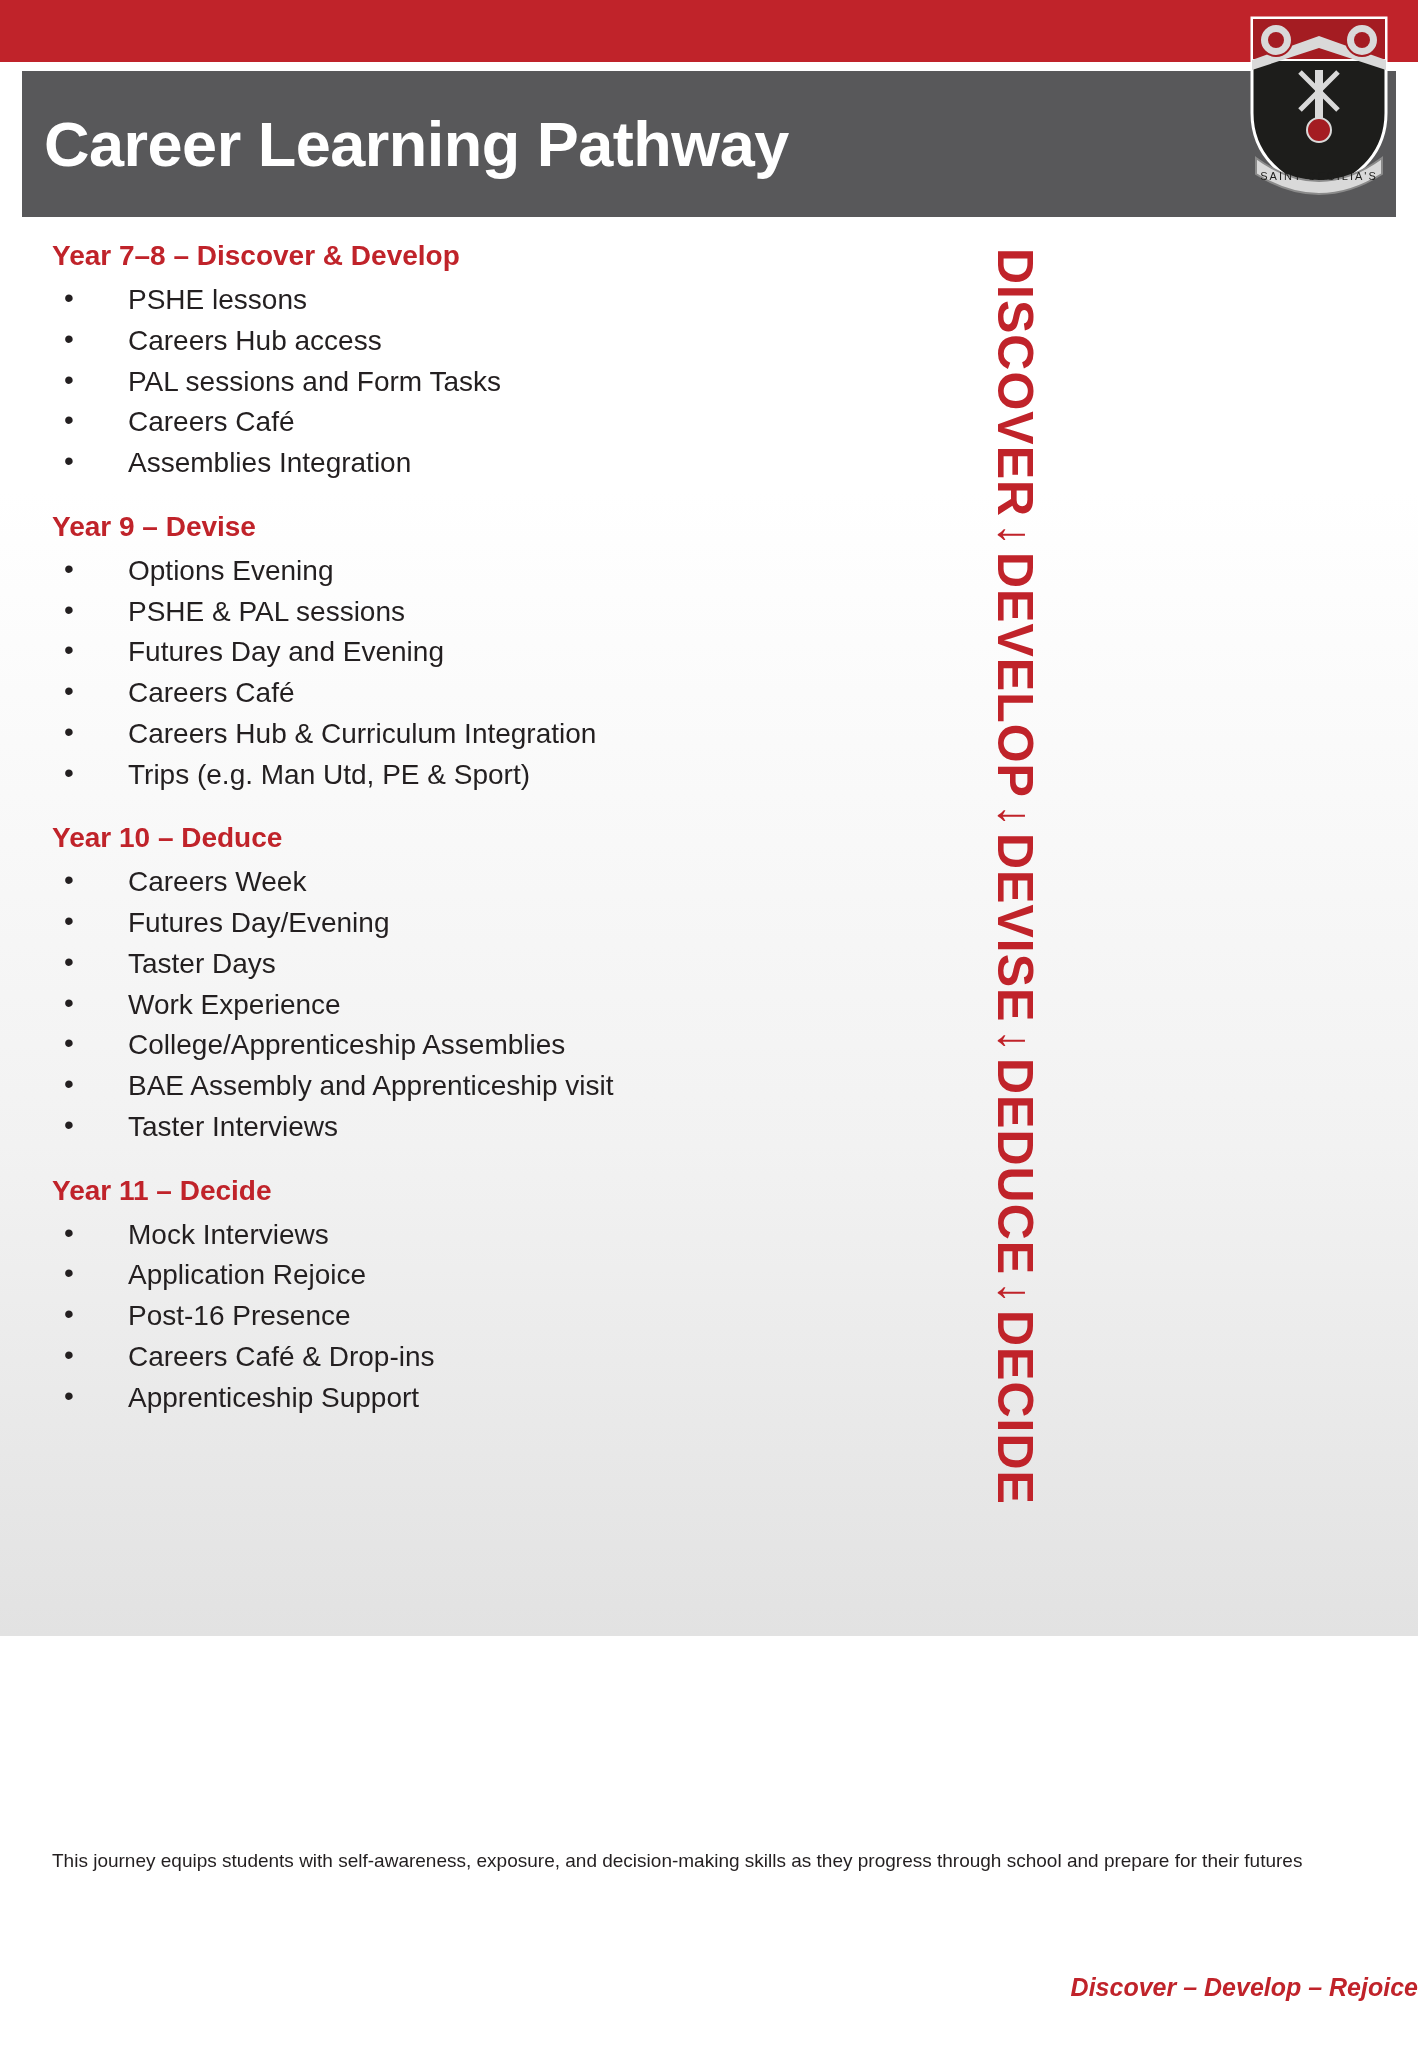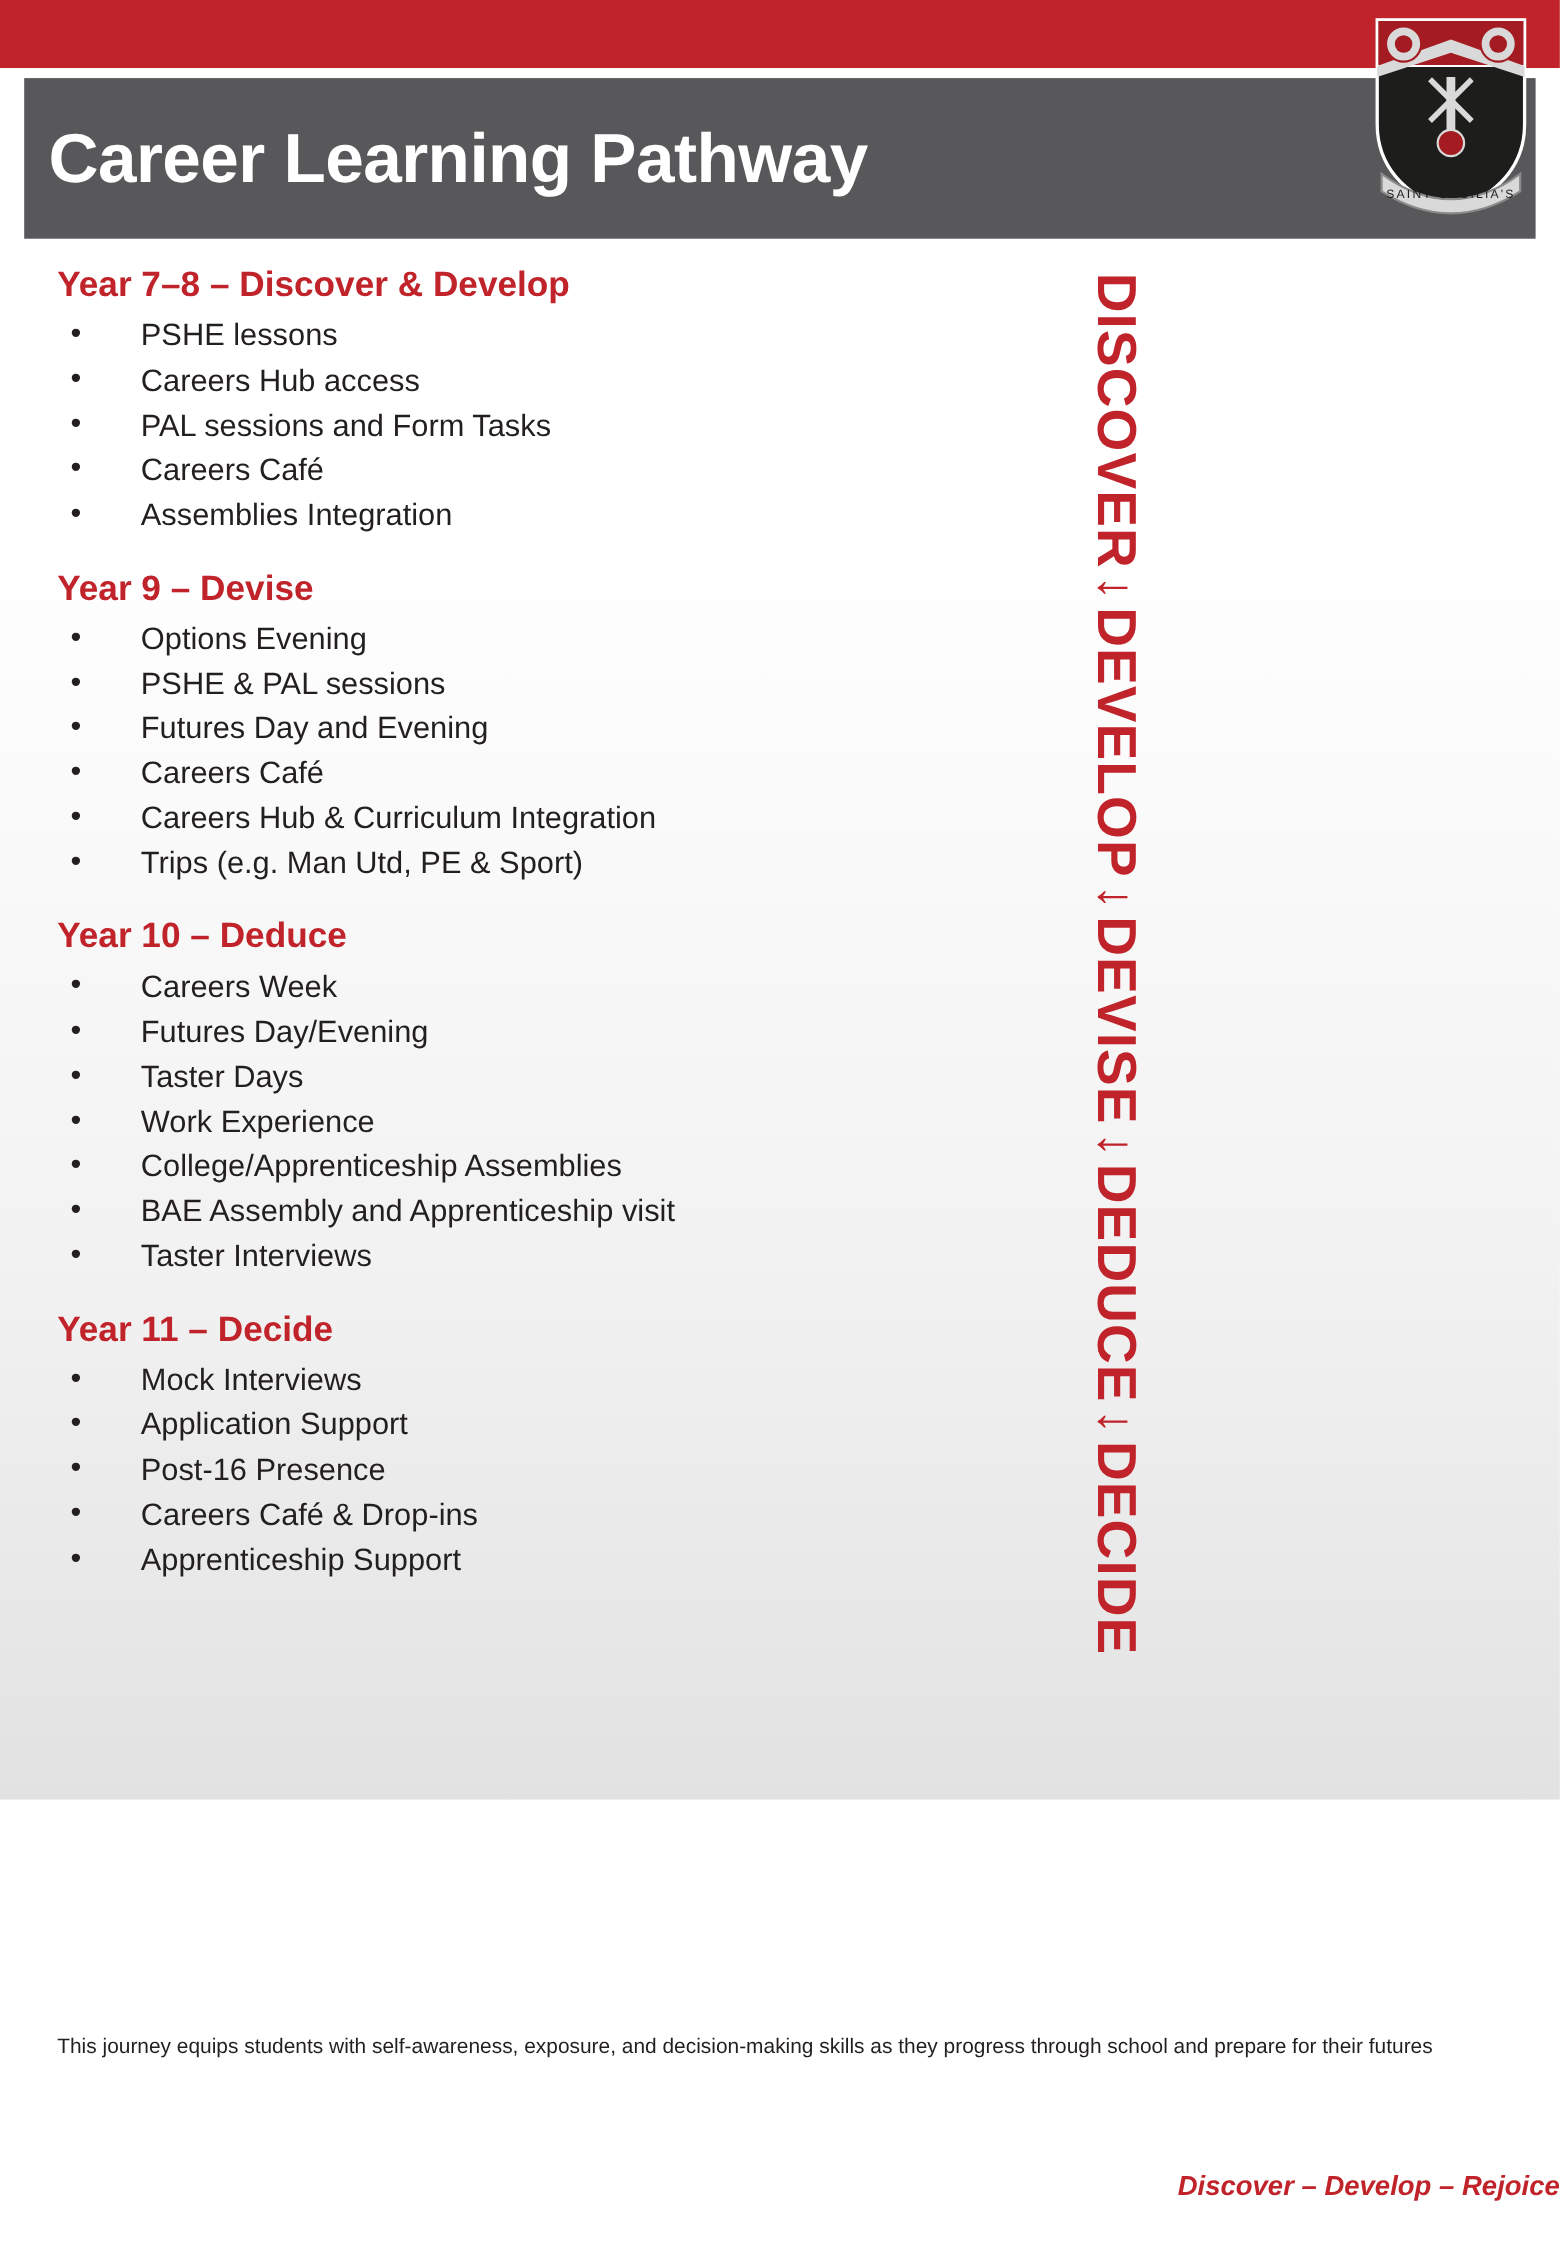--- a/index.html
+++ b/index.html
@@ -66,21 +66,21 @@
   
   .content {
     position: absolute;
     top: 240px;
     left: 52px;
     width: 840px;
   }
   .section { margin-bottom: 28px; }
   .section-title {
     color: #c0232a;
-    font-size: 32px;
+    font-size: 28px;
     font-weight: bold;
     margin-bottom: 8px;
   }
   ul.items { list-style: none; }
   ul.items li {
     position: relative;
     font-size: 28px;
     color: #231f20;
     line-height: 1.42;
     padding-left: 76px;
@@ -215,21 +215,21 @@
         <li>College/Apprenticeship Assemblies</li>
         <li>BAE Assembly and Apprenticeship visit</li>
         <li>Taster Interviews</li>
       </ul>
     </div>
 
     <div class="section">
       <div class="section-title">Year 11 – Decide</div>
       <ul class="items">
         <li>Mock Interviews</li>
-        <li>Application Support</li>
+        <li>Application Rejoice</li>
         <li>Post-16 Presence</li>
         <li>Careers Café &amp; Drop-ins</li>
         <li>Apprenticeship Support</li>
       </ul>
     </div>
 
   </div>
 
   <div class="pathway">
     <div class="stage">DISCOVER</div>

